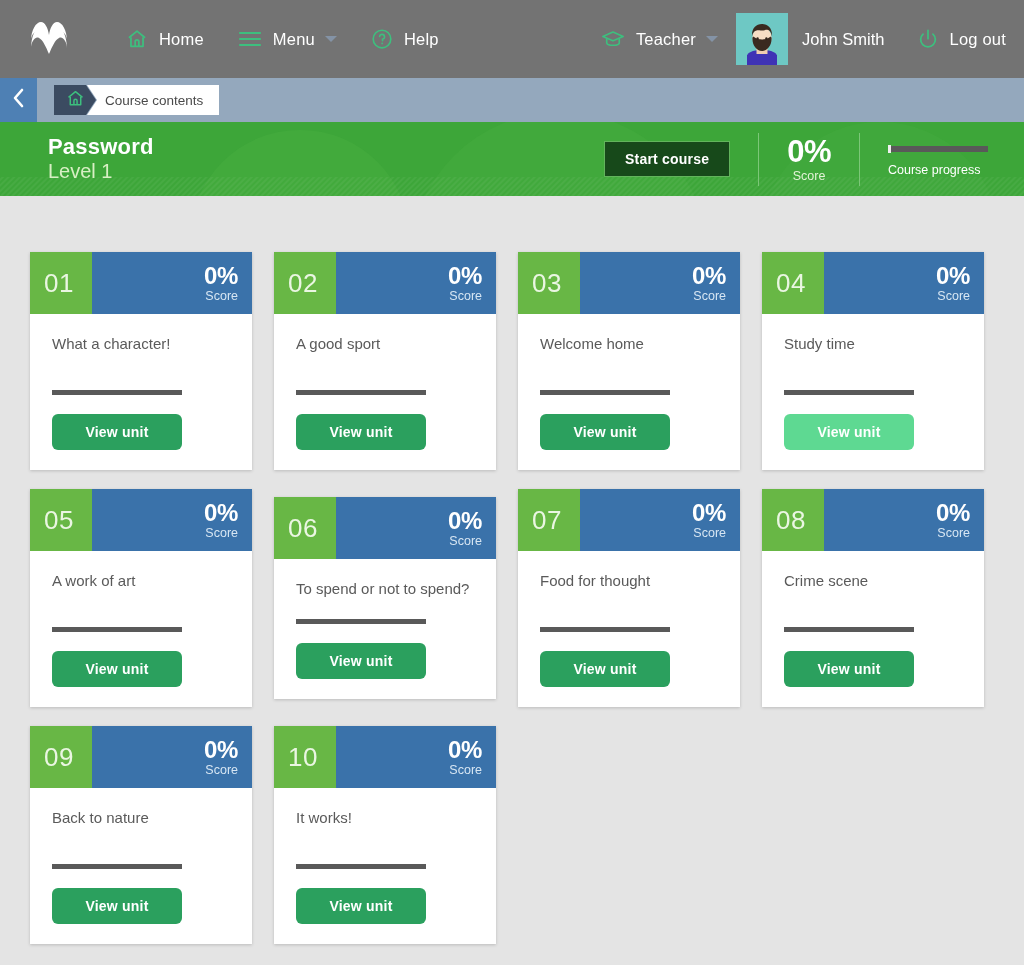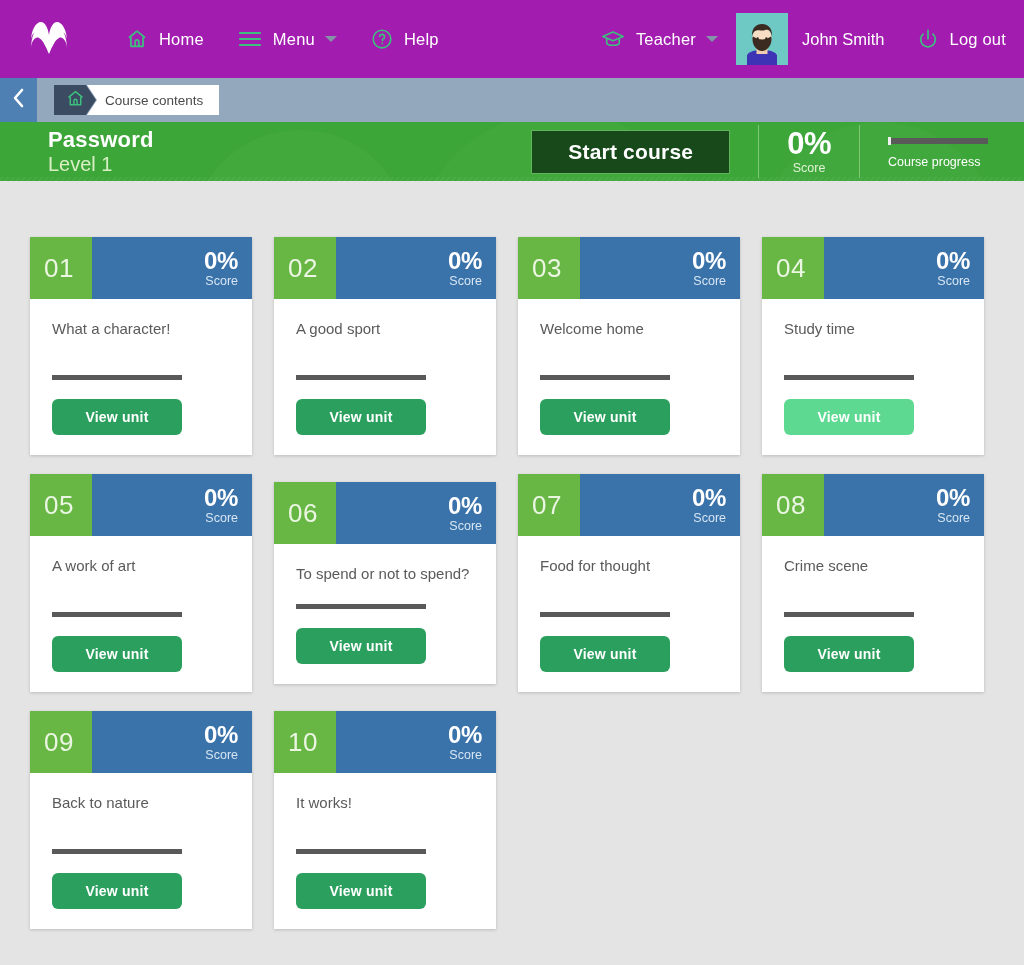--- a/index.html
+++ b/index.html
@@ -13,21 +13,21 @@
   body {
     font-family: "Liberation Sans", sans-serif;
     background: #e4e4e4;
     color: #333;
     -webkit-font-smoothing: antialiased;
   }
 
   
   #topnav {
     height: 78px;
-    background: #a21caf;
+    background: #737373;
     display: flex;
     align-items: center;
     padding: 0 0 0 26px;
     position: relative;
   }
 
   #logo {
     width: 46px;
     height: 46px;
     display: block;
@@ -133,21 +133,21 @@
     padding: 0 16px 0 18px;
     margin-left: -9px;
     font-size: 13.5px;
     color: #4a4a4a;
     cursor: pointer;
     clip-path: polygon(0 0, 100% 0, 100% 100%, 0 100%, 10px 50%);
   }
 
   
   #banner {
-    height: 59px;
+    height: 74px;
     background: #3da639;
     position: relative;
     overflow: hidden;
     display: flex;
     align-items: center;
   }
   #banner-deco { position: absolute; inset: 0; pointer-events: none; }
 
   #banner-title {
     position: relative;
@@ -170,23 +170,23 @@
     position: absolute;
     right: 0; top: 0; bottom: 0;
     display: flex;
     align-items: center;
   }
 
   #start-course {
     background: #17491a;
     border: 1px solid #62b45c;
     color: #ffffff;
-    font-size: 21px;
+    font-size: 14px;
     font-weight: bold;
-    padding: 9px 36px;
+    padding: 9px 20px;
     cursor: pointer;
     font-family: "Liberation Sans", sans-serif;
     letter-spacing: 0.2px;
   }
 
   .banner-div {
     width: 1px;
     height: 53px;
     background: #7cc778;
     margin: 0 28px;

